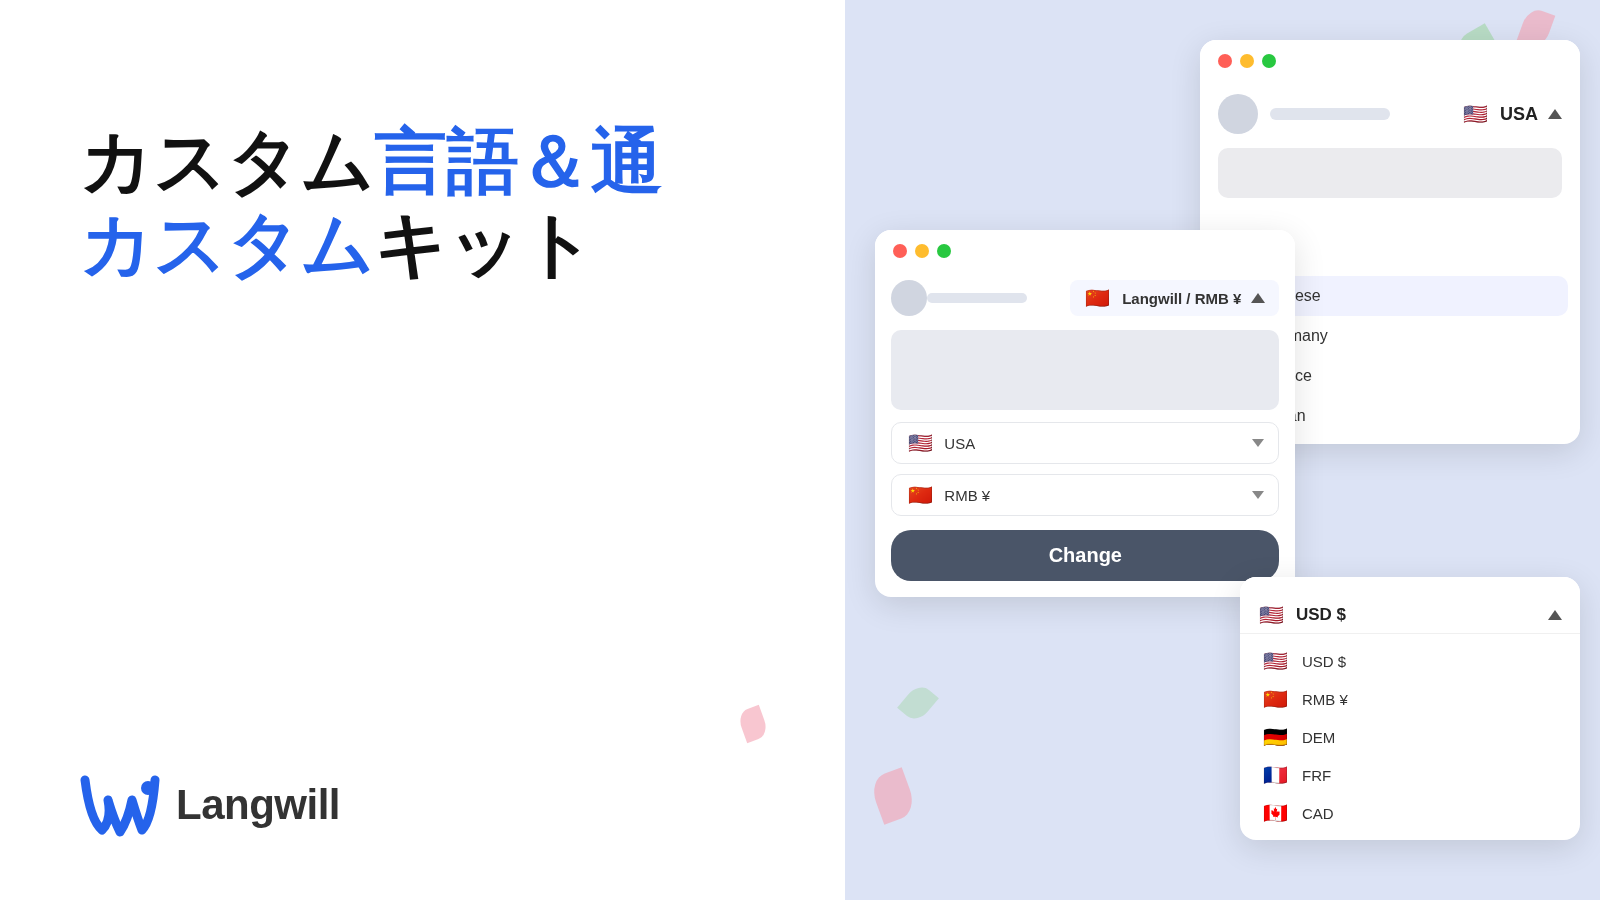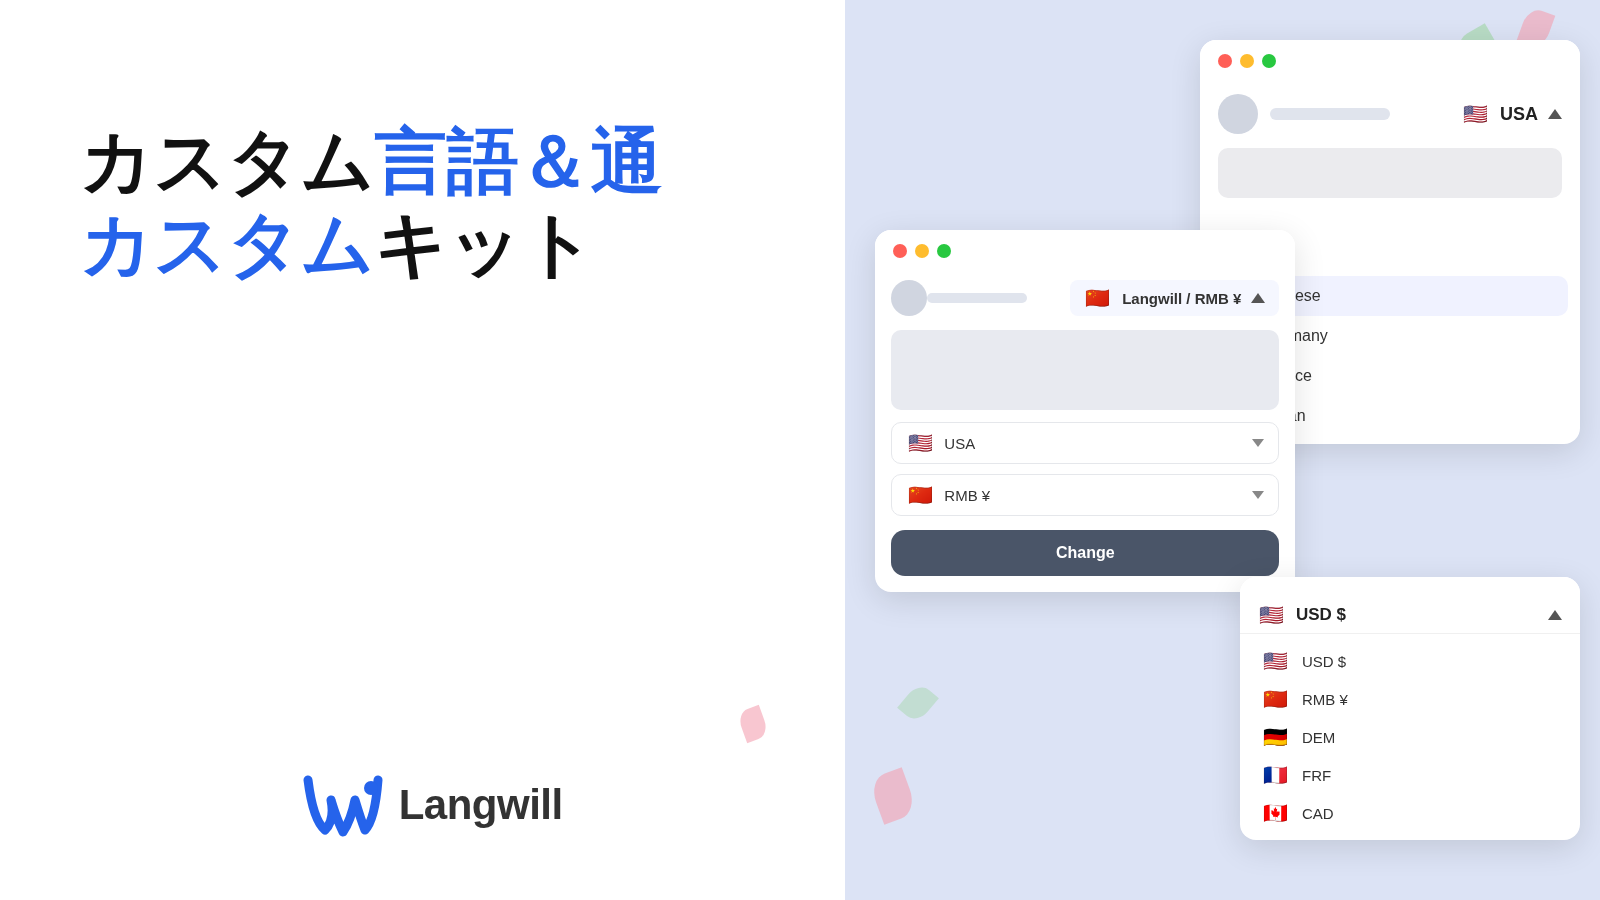--- a/index.html
+++ b/index.html
@@ -32,21 +32,20 @@
       margin-top: 40px;
     }
     .hero-title .blue {
       color: #2563EB;
     }
 
     .logo-area {
       display: flex;
       align-items: center;
       gap: 16px;
-      justify-content: center;
     }
     .logo-icon {
       width: 80px;
       height: 70px;
     }
     .logo-text {
       font-size: 42px;
       font-weight: 700;
       color: #333;
       letter-spacing: -0.5px;
@@ -208,23 +207,23 @@
       border-left: 6px solid transparent;
       border-right: 6px solid transparent;
       border-top: 8px solid #888;
     }
 
     .change-btn {
       width: 100%;
       background: #4a5568;
       color: #fff;
       border: none;
-      border-radius: 14px;
+      border-radius: 20px;
       padding: 14px;
-      font-size: 16px;
+      font-size: 20px;
       font-weight: 600;
       cursor: pointer;
       margin-top: 4px;
     }
 
     
     .window-currency {
       bottom: 60px;
       right: 20px;
       width: 340px;

